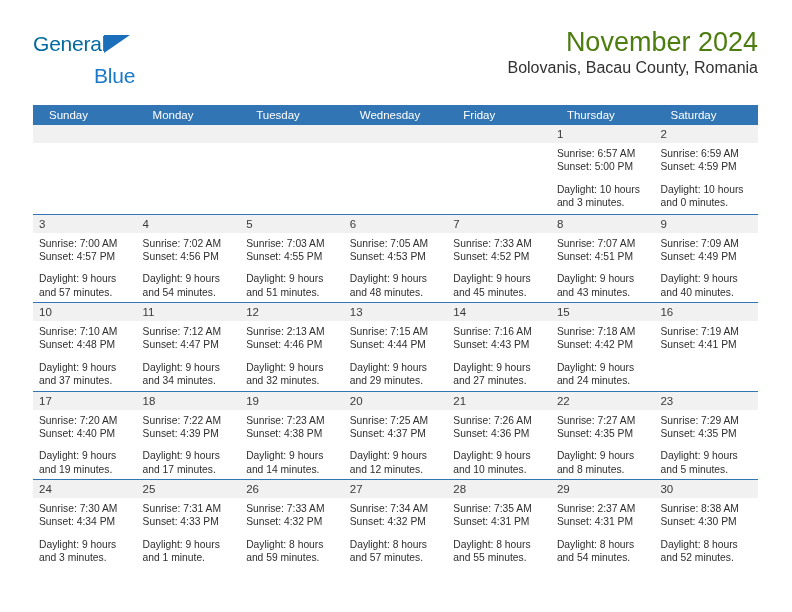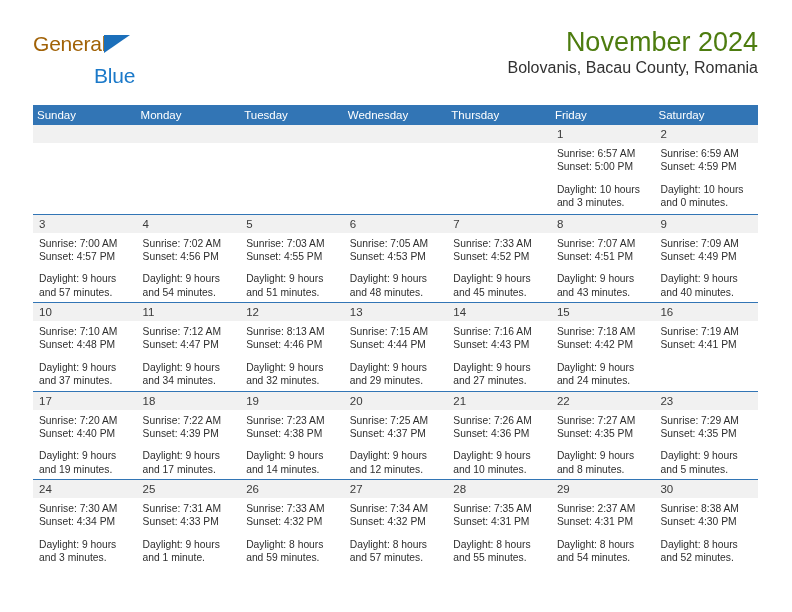--- a/index.html
+++ b/index.html
@@ -35,21 +35,21 @@
     top: 6px;
     width: 200px;
     height: 56px;
   }
   .logo-general {
     position: absolute;
     left: 0;
     top: 0;
     font-size: 21px;
     letter-spacing: -0.2px;
-    color: #a16207;
+    color: #0369a1;
     font-family: "Liberation Sans", sans-serif;
   }
   .logo-tri {
     position: absolute;
     left: 71px;
     top: 3px;
     width: 0;
     height: 0;
     border-left: 26px solid #1b6fba;
     border-bottom: 18px solid transparent;
@@ -95,21 +95,21 @@
   .weekdays {
     display: flex;
     background: #3275b5;
     height: 20px;
     align-items: center;
   }
   .weekday {
     flex: 1 1 0;
     font-size: 11.5px;
     color: #ffffff;
-    padding-left: 4px;
+    padding-left: 16px;
     box-sizing: border-box;
     line-height: 20px;
     white-space: nowrap;
   }
 
   .week {
     display: flex;
     border-top: 1px solid #3275b5;
     height: 88.5px;
     box-sizing: border-box;
@@ -168,22 +168,22 @@
     </div>
 
   </div>
 
   <div class="calendar">
     <div class="weekdays">
       <div class="weekday">Sunday</div>
       <div class="weekday">Monday</div>
       <div class="weekday">Tuesday</div>
       <div class="weekday">Wednesday</div>
+      <div class="weekday">Friday</div>
       <div class="weekday">Thursday</div>
-      <div class="weekday">Friday</div>
       <div class="weekday">Saturday</div>
     </div>
 
     <div id="weeks-container">
         <div class="week">
           <div class="day empty">
             <div class="daynum-band"></div>
           </div>
           <div class="day empty">
             <div class="daynum-band"></div>
@@ -285,21 +285,21 @@
             <div class="daynum-band">11</div>
             <div class="day-info">
               <div>Sunrise: 7:12 AM</div>
               <div>Sunset: 4:47 PM</div>
               <div class="wrap2">Daylight: 9 hours and 34 minutes.</div>
             </div>
           </div>
           <div class="day">
             <div class="daynum-band">12</div>
             <div class="day-info">
-              <div>Sunrise: 8:13 AM</div>
+              <div>Sunrise: 2:13 AM</div>
               <div>Sunset: 4:46 PM</div>
               <div class="wrap2">Daylight: 9 hours and 32 minutes.</div>
             </div>
           </div>
           <div class="day">
             <div class="daynum-band">13</div>
             <div class="day-info">
               <div>Sunrise: 7:15 AM</div>
               <div>Sunset: 4:44 PM</div>
               <div class="wrap2">Daylight: 9 hours and 29 minutes.</div>

